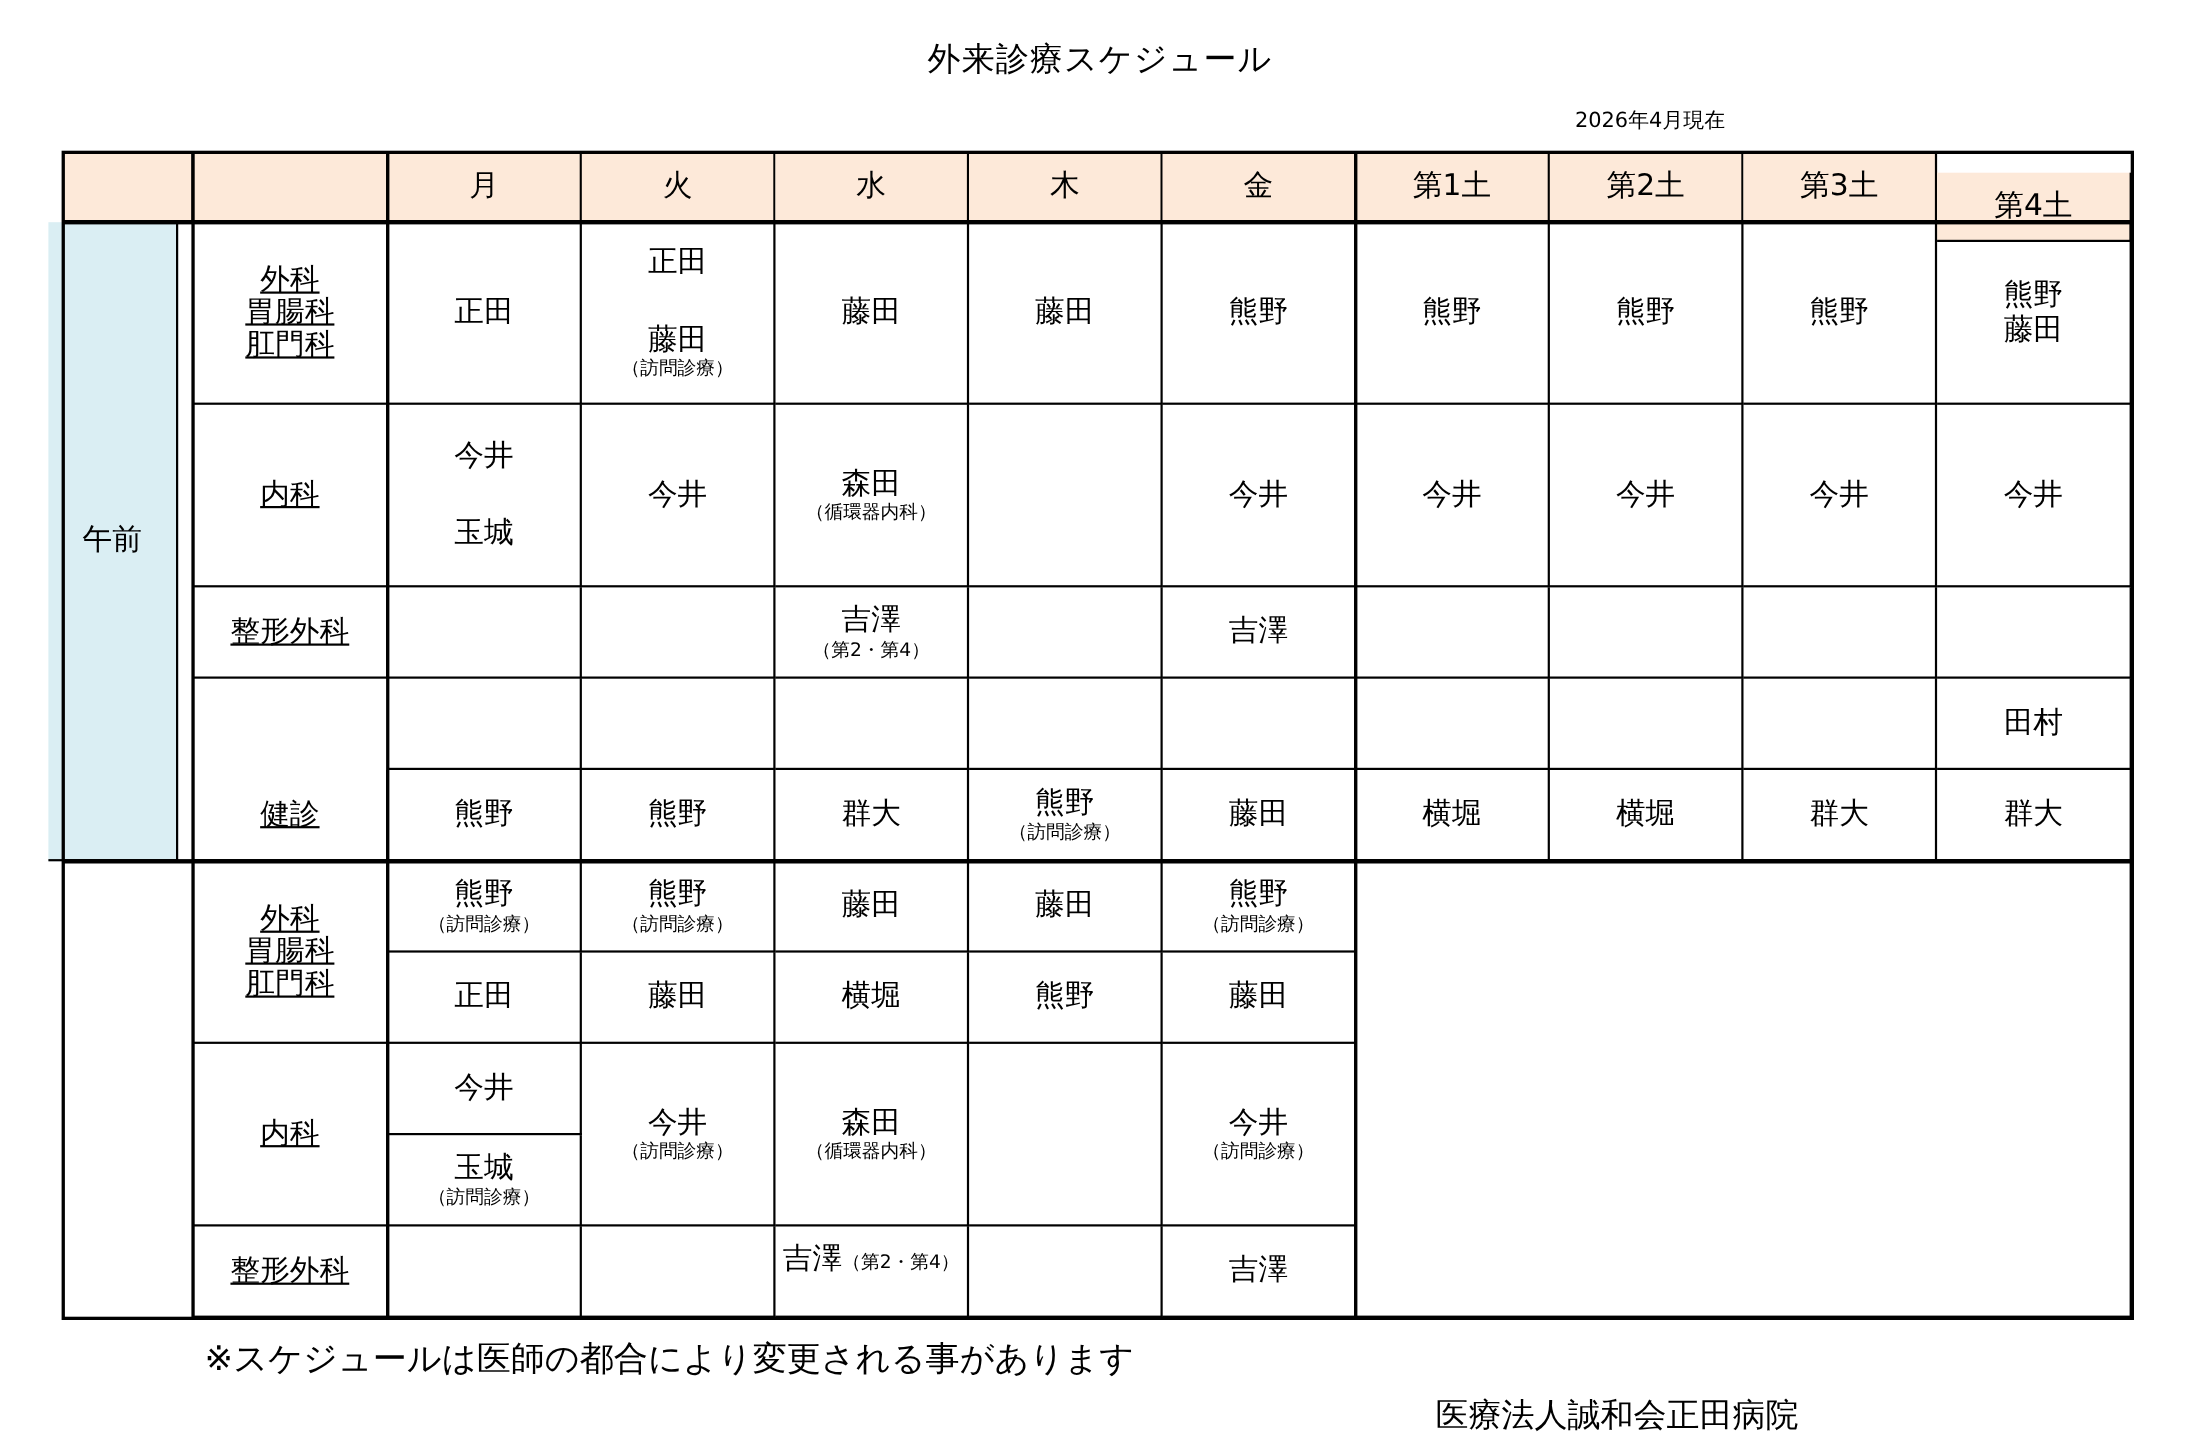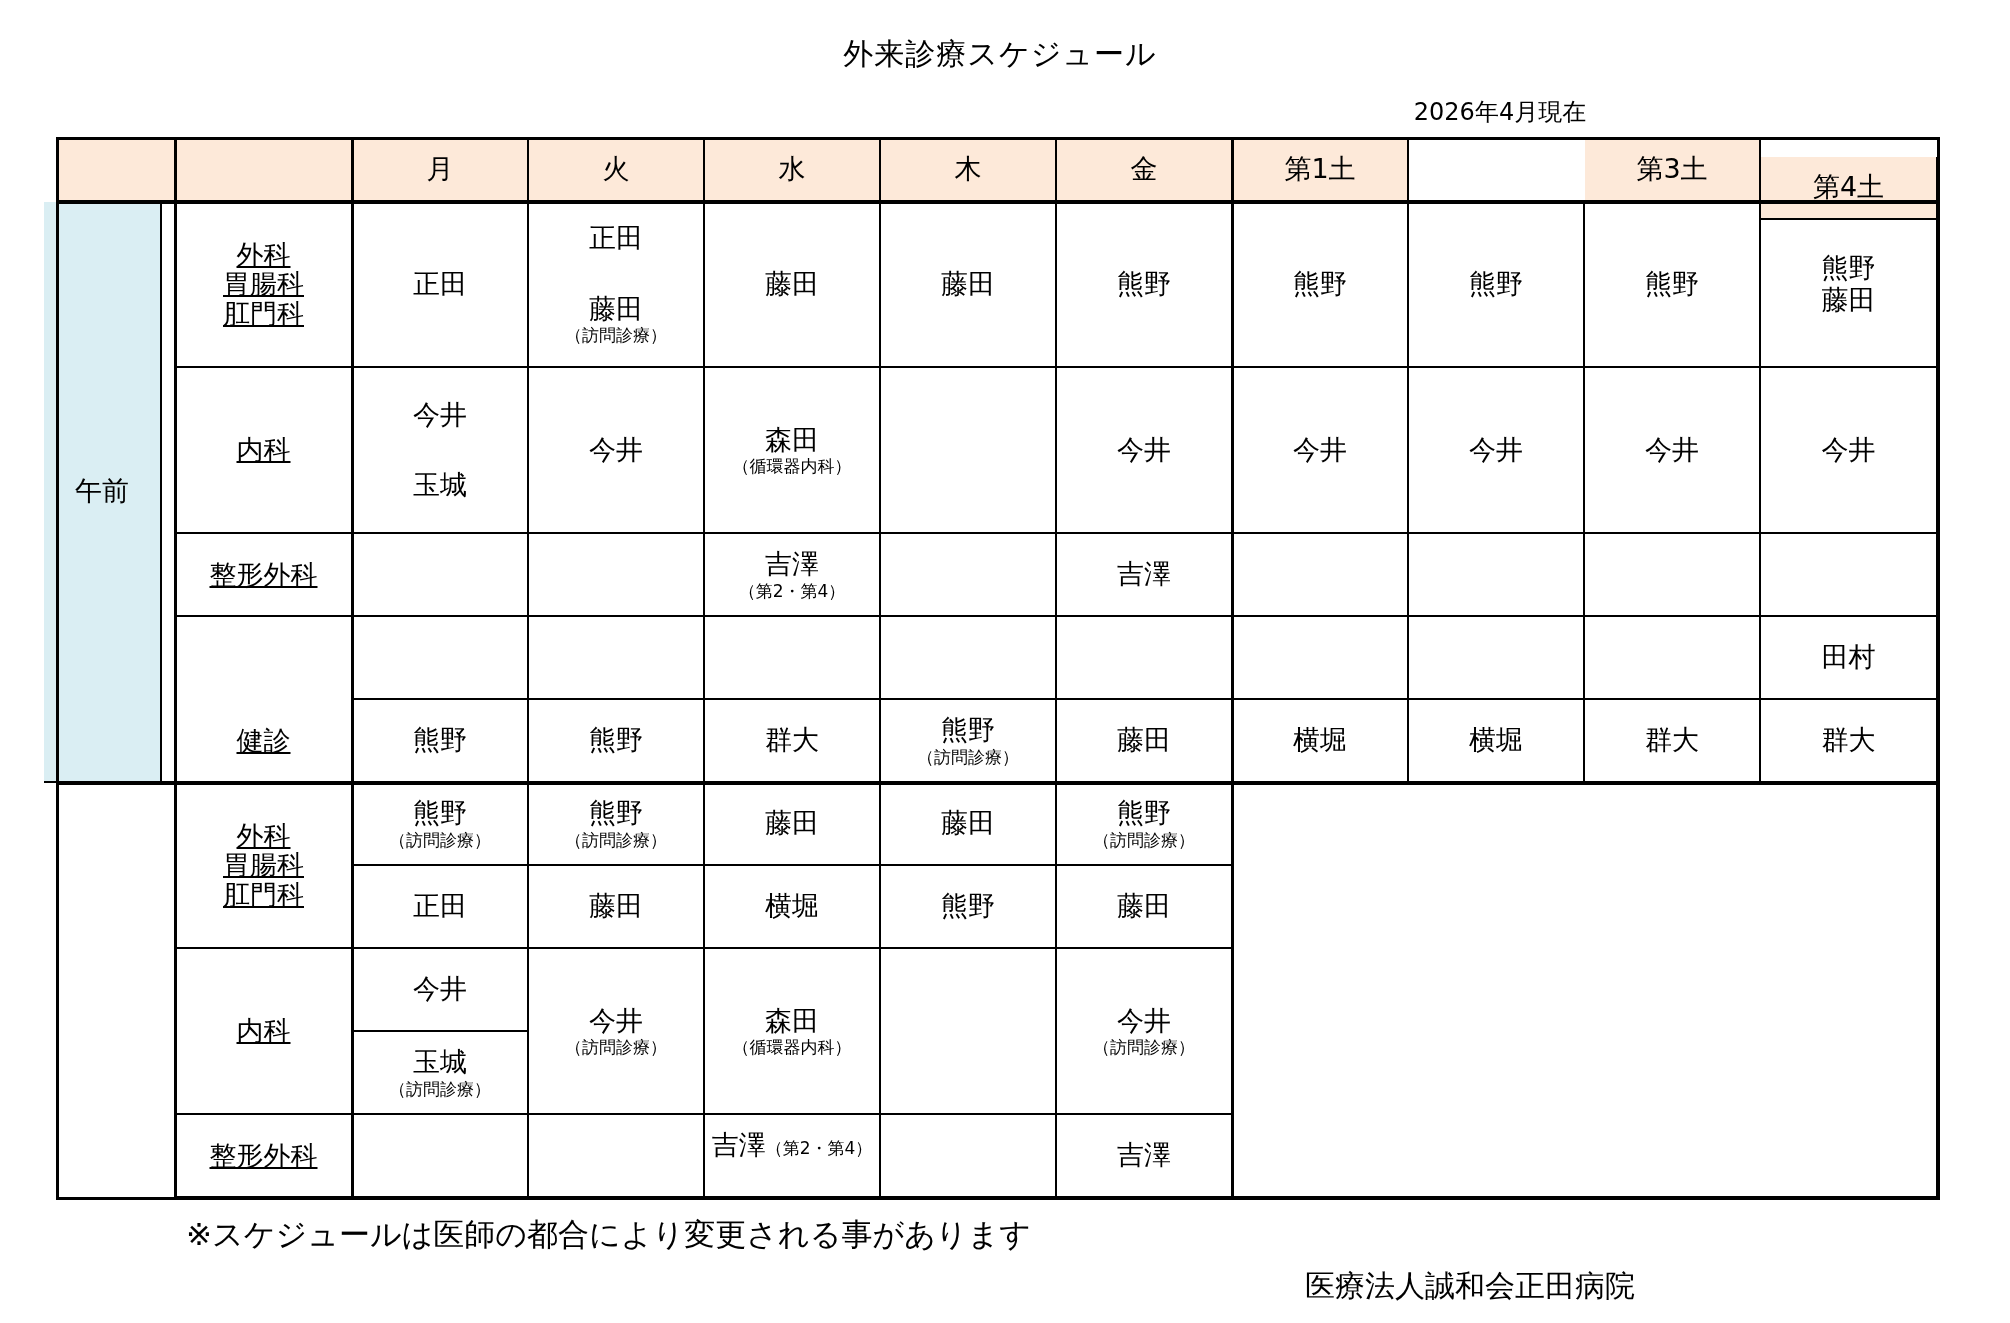--- a/index.html
+++ b/index.html
@@ -1,20 +1,20 @@
 <!DOCTYPE html>
 <html><head>
 <meta charset="utf-8">
 <style>
   html, body { margin: 0; padding: 0; background: #ffffff; }
   body { width: 2010px; height: 1323px; position: relative; overflow: hidden;
          font-family: "DejaVu Sans", "Liberation Sans", sans-serif; color: #000; }
   .title { position: absolute; left: 820px; top: 34px; width: 360px; text-align: center;
            font-size: 30px; letter-spacing: 1px; }
-  .asof { position: absolute; left: 1380px; top: 96px; width: 240px; text-align: center; font-size: 24px; }
+  .asof { position: absolute; left: 1380px; top: 96px; width: 240px; text-align: center; font-size: 19px; }
   .grid { position: absolute; left: 0; top: 0; width: 2010px; height: 1323px; }
   .cell { position: absolute; box-sizing: border-box; display: flex; flex-direction: column;
           align-items: center; justify-content: center; text-align: center;
           border-right: 2px solid #000; border-bottom: 2px solid #000; font-size: 27px; line-height: 1.2; }
   .hdr { background: #fde9d9; }
   .am { background: #daeef3; }
   .pm { background: #ebf1de; }
   .name { font-size: 27px; line-height: 1.2; white-space: nowrap; }
   .note { font-size: 17px; line-height: 1.2; white-space: nowrap; }
   .inline-note { font-size: 17px; }
@@ -50,20 +50,23 @@
     </div>
     <div class="cell hdr" style="left: 881px; top: 139px; width: 176px; height: 63px;">
       <div class="name">木</div>
     </div>
     <div class="cell hdr" style="left: 1057px; top: 139px; width: 176px; height: 63px;">
       <div class="name">金</div>
     </div>
     <div class="cell hdr" style="left: 1233px; top: 139px; width: 176px; height: 63px;">
       <div class="name">第1土</div>
     </div>
+    <div class="cell hdr" style="left: 1409px; top: 139px; width: 176px; height: 63px;">
+      <div class="name">第2土</div>
+    </div>
     <div class="cell hdr" style="left: 1585px; top: 139px; width: 176px; height: 63px;">
       <div class="name">第3土</div>
     </div>
     <div class="cell hdr" style="left: 1761px; top: 157px; width: 177px; height: 63px;">
       <div class="name">第4土</div>
     </div>
     <div class="cell am" style="left: 44px; top: 202px; width: 118px; height: 581px;">
       <div class="name">午前</div>
     </div>
     <div class="cell " style="left: 176px; top: 202px; width: 177px; height: 166px;">

